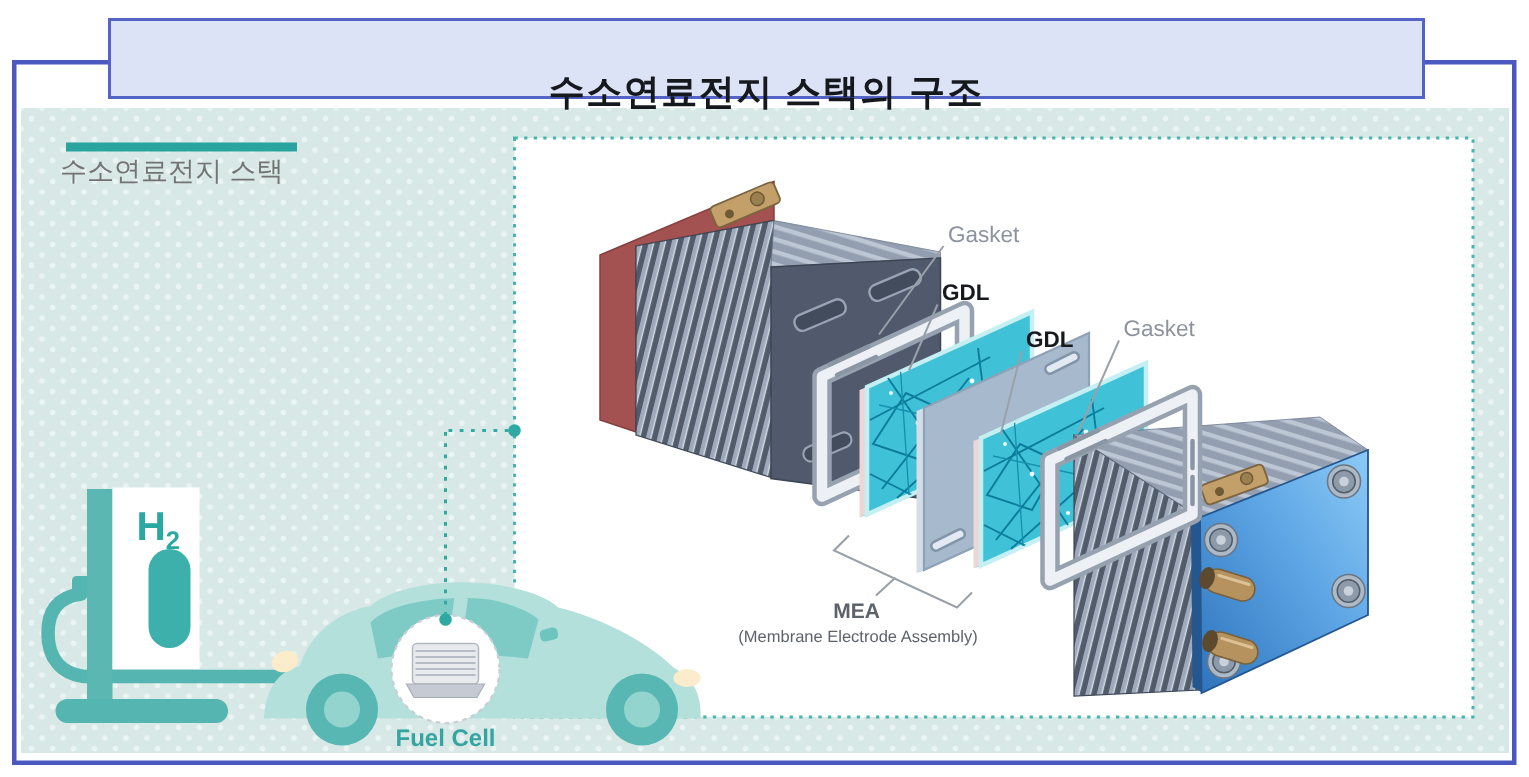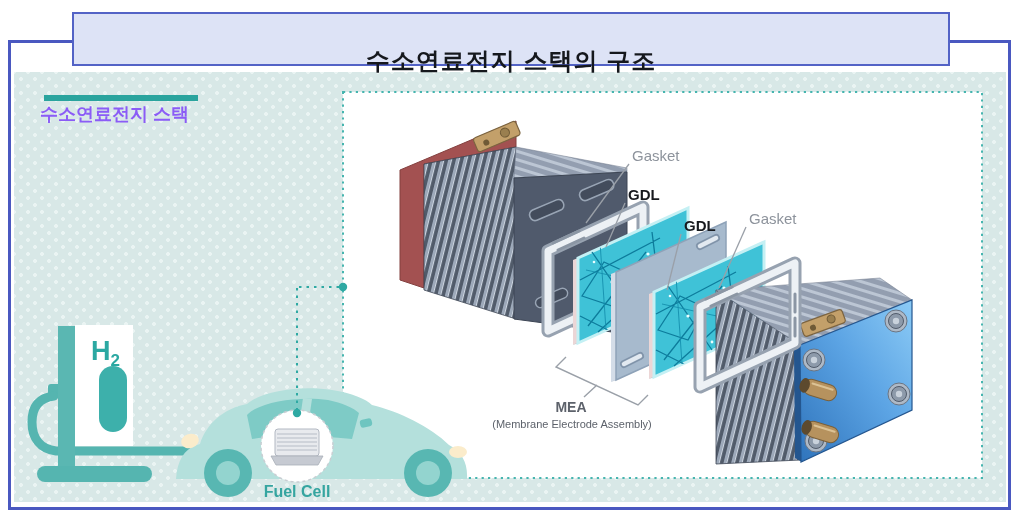--- a/index.html
+++ b/index.html
@@ -11,21 +11,21 @@
         background-color:#d8e8e7;
         background-image:radial-gradient(#eaf4f3 1.6px, rgba(234,244,243,0) 2.2px),
                          radial-gradient(#eaf4f3 1.6px, rgba(234,244,243,0) 2.2px);
         background-size:14px 14px;background-position:0 0,7px 7px;}
   .title-box{position:absolute;left:72px;top:12px;width:874px;height:50px;
         background:#dde3f6;border:2px solid #5363c6;display:flex;align-items:center;
         justify-content:center;z-index:5;}
   .title-text{font-size:24px;font-weight:bold;color:#15181d;letter-spacing:1px;margin-top:44px;}
   .stack-heading{position:absolute;left:40px;top:95px;z-index:4;}
   .heading-bar{width:154px;height:6px;background:#2aa49e;margin-left:4px;}
-  .heading-line{font-size:18px;font-weight:bold;color:#8b5cf6;line-height:23px;margin-top:2px;}
+  .heading-line{font-size:18px;font-weight:normal;color:#737373;line-height:23px;margin-top:2px;}
   .heading-line:first-of-type{margin-top:8px;}
   svg.scene{position:absolute;left:0;top:0;z-index:3;}
   text{font-family:"Liberation Sans","DejaVu Sans",sans-serif;}
 </style>
 </head>
 <body>
 
 <div class="page">
 
   <div class="main-frame"></div>

